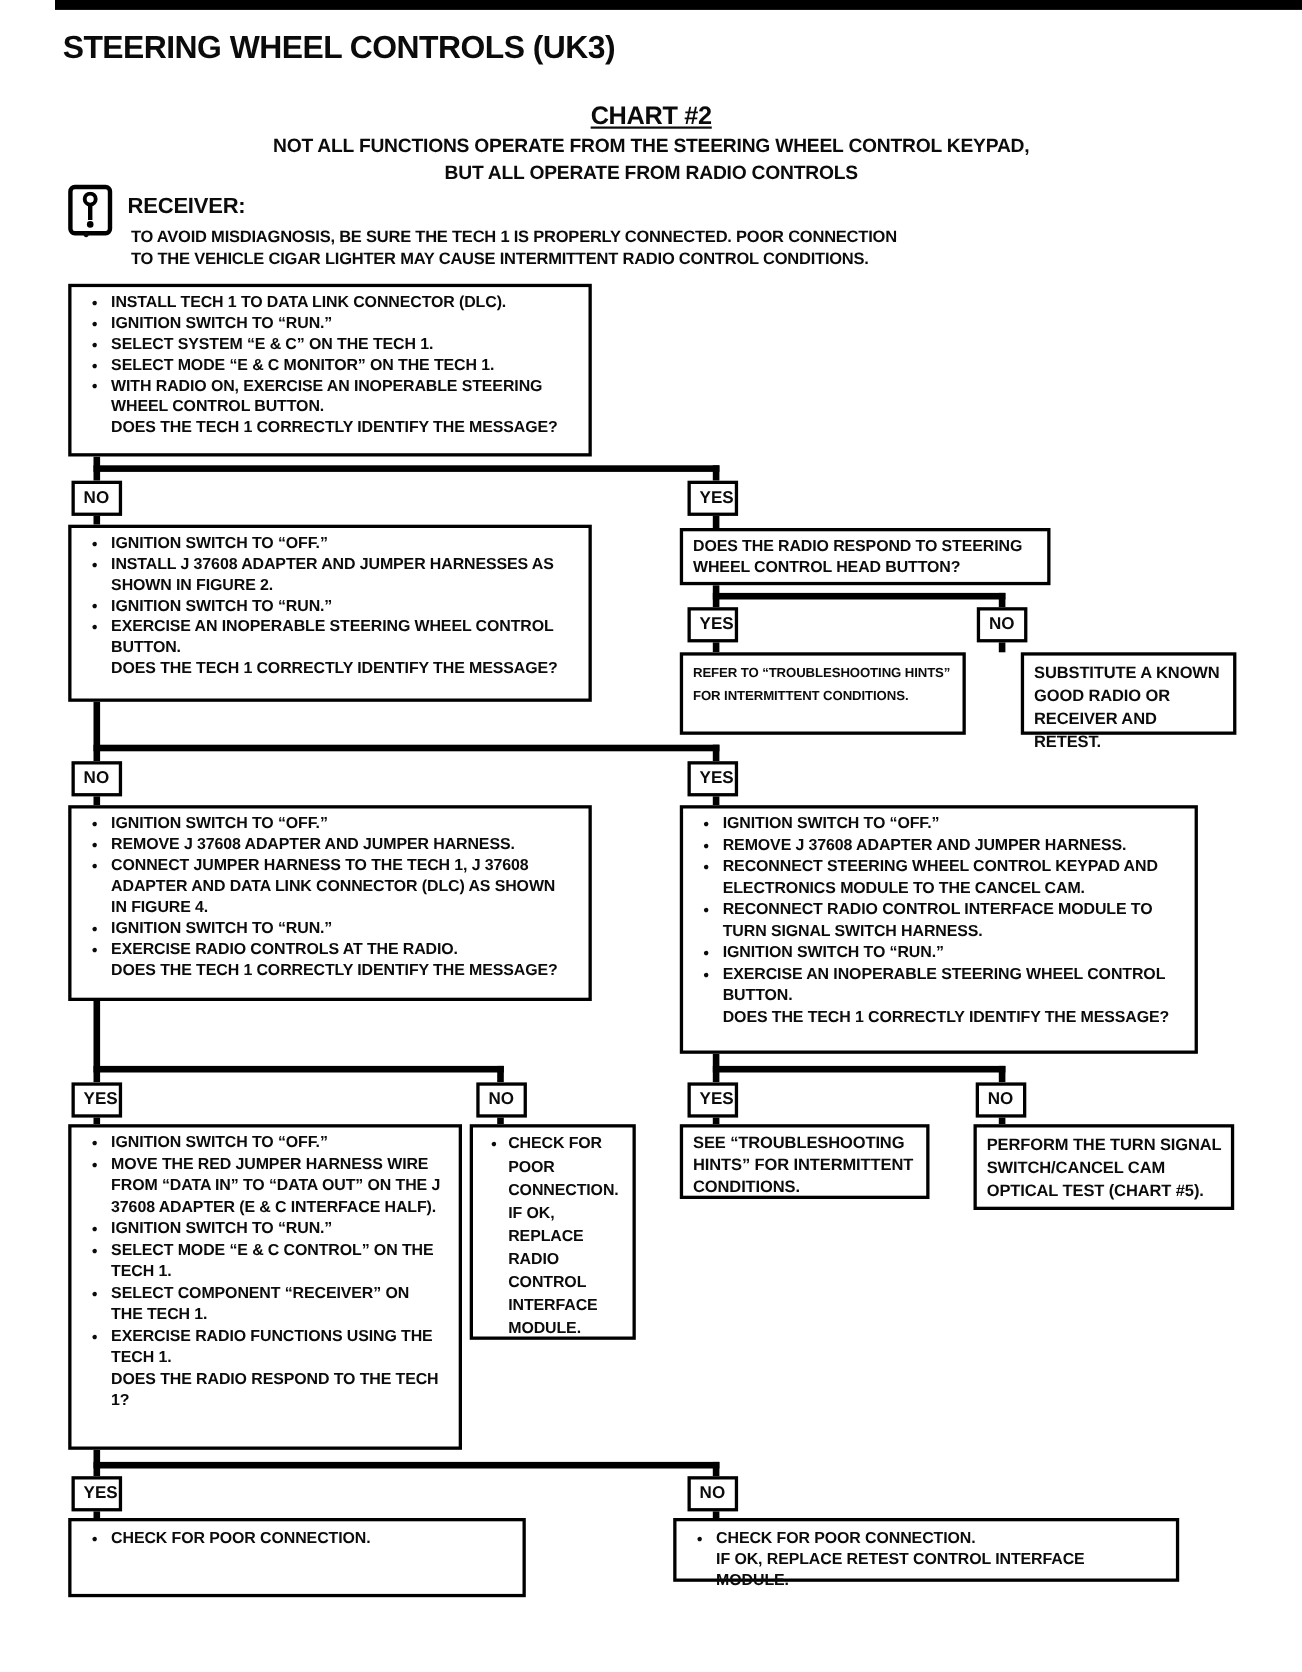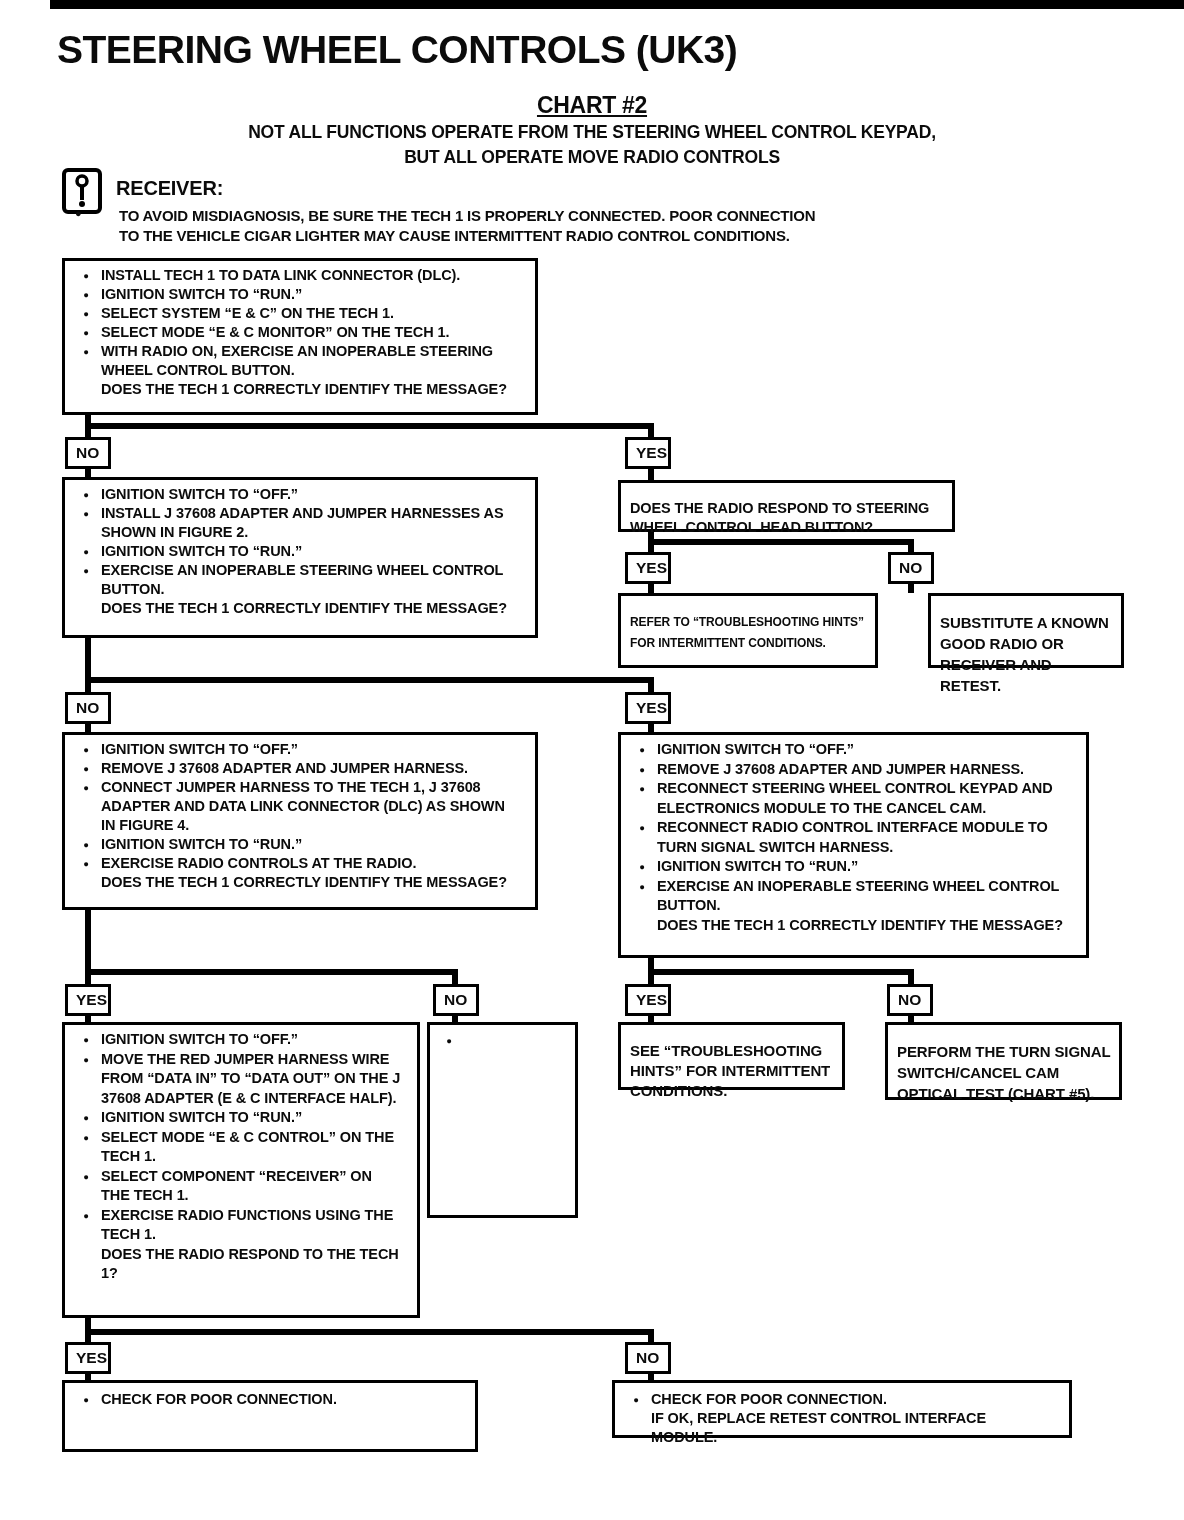--- a/index.html
+++ b/index.html
@@ -3,50 +3,50 @@
 <meta charset="utf-8">
 <style>
   html,body{margin:0;padding:0;}
   body{
     width:1184px;height:1520px;position:relative;background:#ffffff;
     font-family:"Liberation Sans",sans-serif;font-weight:700;color:#0b0b0b;
     -webkit-font-smoothing:none;
   }
   .abs{position:absolute;}
   .topbar{background:#000;}
-  .pgtitle{font-size:39px;letter-spacing:-0.5px;white-space:nowrap;}
+  .pgtitle{font-size:29px;letter-spacing:-0.5px;white-space:nowrap;}
   .center{left:0;width:1184px;text-align:center;}
   .charttitle{font-size:23px;letter-spacing:-0.3px;}
   .chartsub{font-size:17.5px;letter-spacing:-0.2px;}
   .impicon{width:40px;height:46px;border:4px solid #000;border-radius:6px;
     display:flex;align-items:center;justify-content:center;box-sizing:border-box;background:#fff;}
   .implabel{font-size:20px;letter-spacing:-0.2px;}
   .notebullet{font-size:11px;}
   .noteline{font-size:15px;line-height:19.5px;letter-spacing:-0.2px;white-space:nowrap;}
   .box{
     border:3px solid #000;background:#fff;box-sizing:border-box;
     padding:5px 14px 4px 6px;font-size:14.5px;line-height:19px;letter-spacing:-0.1px;
   }
   .row{display:grid;grid-template-columns:30px 1fr;}
   .row .blt{text-align:center;font-size:9.5px;line-height:19px;}
-  .plain{padding:16px 8px 4px 9px;}
+  .plain{padding:5px 8px 4px 9px;}
   .lbl{
     width:46px;height:32px;border:3px solid #000;background:#fff;box-sizing:border-box;
     font-size:15.5px;display:flex;align-items:center;padding-left:8px;letter-spacing:0px;
   }
   .ln{background:#000;}
 </style>
 </head>
 <body>
 
 <div class="abs topbar" style="left:50px;top:0;width:1134px;height:9px;"></div>
 <div class="abs pgtitle" style="left:57px;top:28px;">STEERING WHEEL CONTROLS (UK3)</div>
 <div class="abs center charttitle" style="top:92px;text-decoration:underline;">CHART #2</div>
 <div class="abs center chartsub" style="top:122px;">NOT ALL FUNCTIONS OPERATE FROM THE STEERING WHEEL CONTROL KEYPAD,</div>
-<div class="abs center chartsub" style="top:147px;">BUT ALL OPERATE MOVE RADIO CONTROLS</div>
+<div class="abs center chartsub" style="top:147px;">BUT ALL OPERATE FROM RADIO CONTROLS</div>
 
 <div class="abs impicon" style="left:62px;top:168px;">
   <svg width="22" height="34" viewBox="0 0 22 34">
     <circle cx="11" cy="7" r="5" fill="none" stroke="#000" stroke-width="3.5"></circle>
     <rect x="9" y="13" width="4" height="13" fill="#000"></rect>
     <circle cx="11" cy="30" r="3" fill="#000"></circle>
   </svg>
 </div>
 <div class="abs implabel" style="left:116px;top:177px;">RECEIVER:</div>
 <div class="abs notebullet" style="left:75px;top:207px;">●</div>
@@ -249,20 +249,21 @@
     </div>
   <div class="row">
       <span class="blt"></span>
       <span>DOES THE RADIO RESPOND TO THE TECH 1?</span>
     </div>
 </div>
 
 <div class="abs box" style="left:427px;top:1022px;width:151px;height:196px;line-height:21px;padding-right:6px;">
   <div class="row" style="grid-template-columns:26px 1fr;">
       <span class="blt" style="line-height:21px;">●</span>
+      <span>CHECK FOR POOR CONNECTION. IF OK, REPLACE RADIO CONTROL INTERFACE MODULE.</span>
     </div>
 </div>
 
 <div class="abs box plain" style="left:618px;top:1022px;width:227px;height:68px;font-size:15px;line-height:20px;">
   <span>SEE “TROUBLESHOOTING HINTS” FOR INTERMITTENT CONDITIONS.</span>
 </div>
 
 <div class="abs box plain" style="left:885px;top:1022px;width:237px;height:78px;font-size:15px;line-height:21px;">
   <span>PERFORM THE TURN SIGNAL SWITCH/CANCEL CAM OPTICAL TEST (CHART #5).</span>
 </div>

